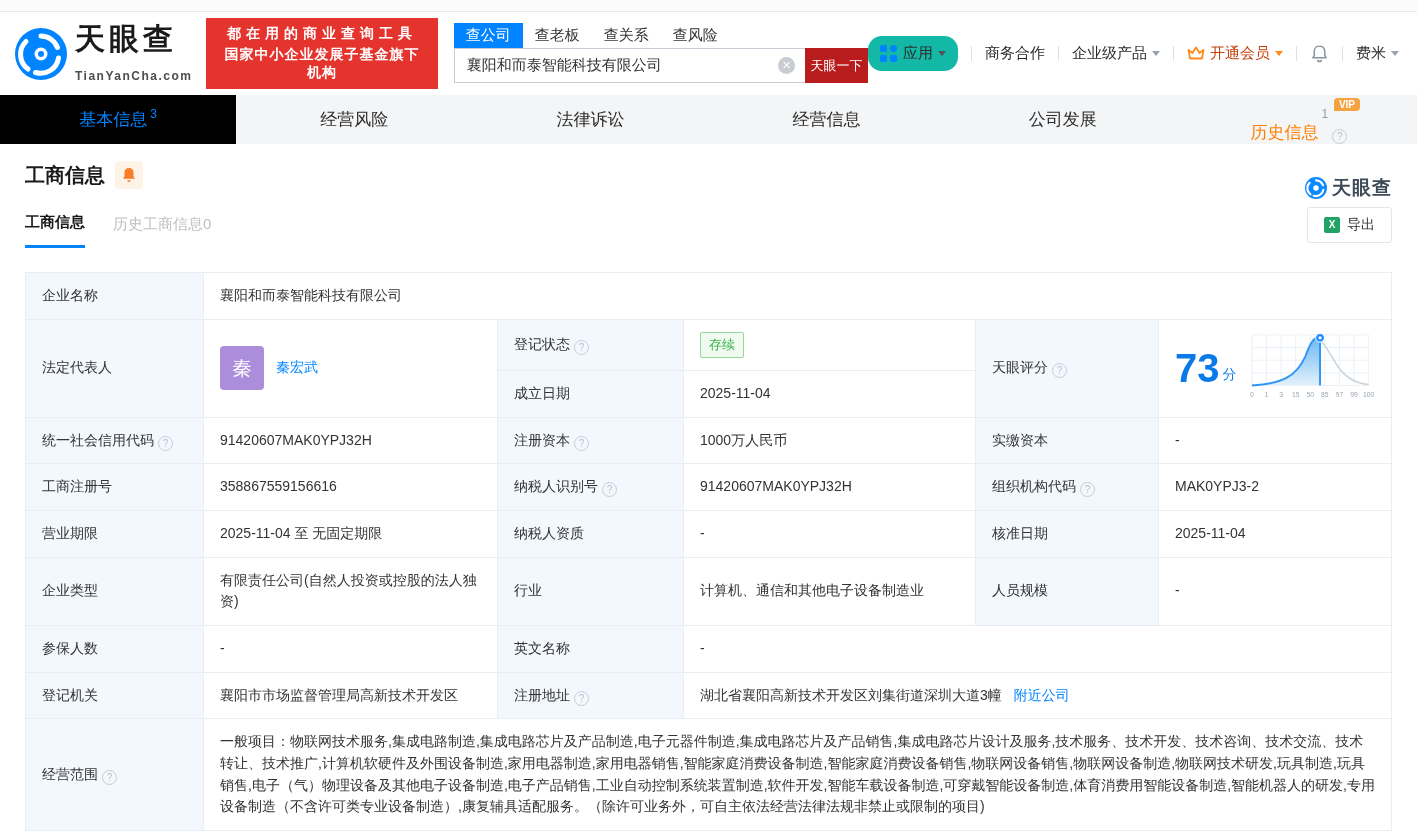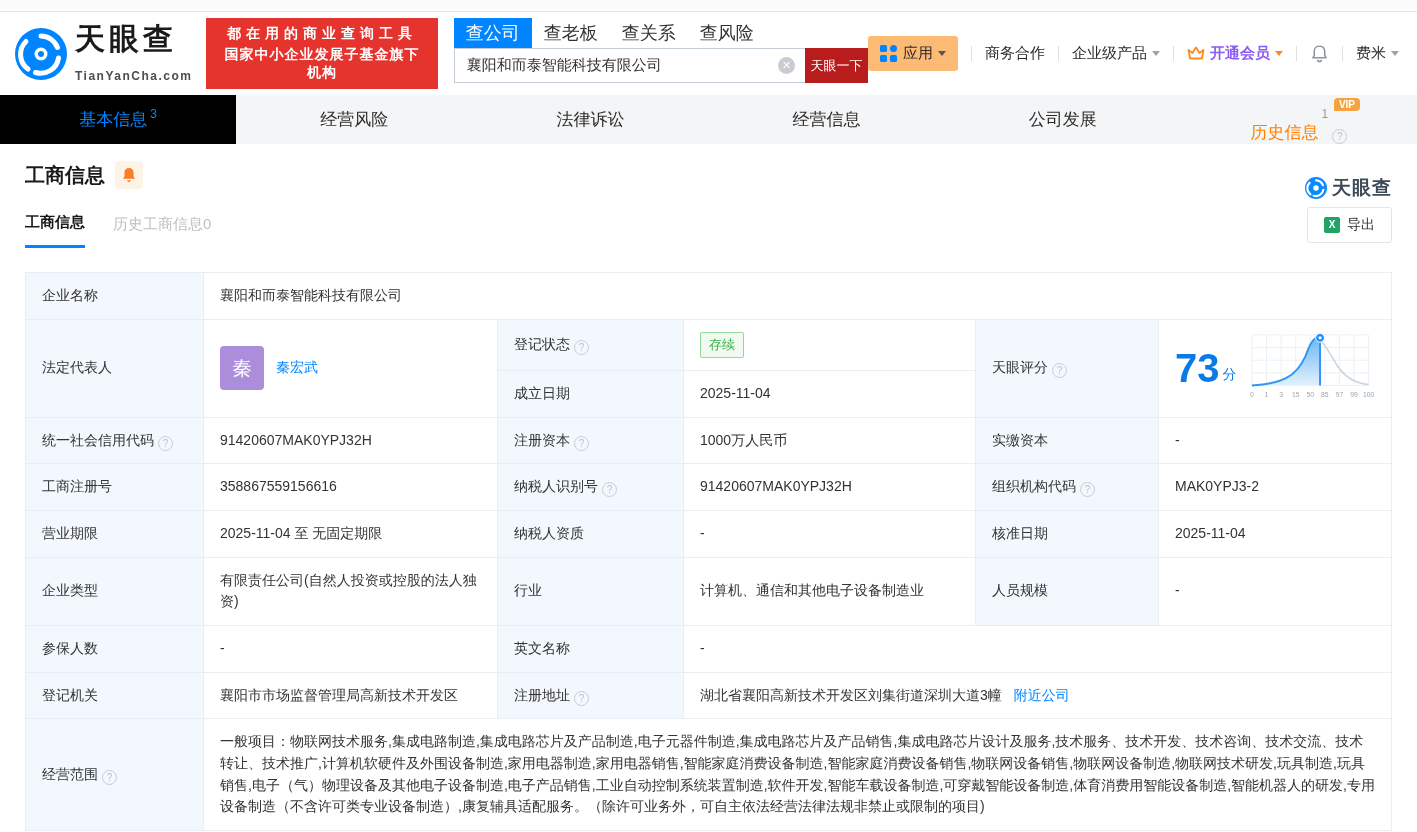--- a/index.html
+++ b/index.html
@@ -12,35 +12,35 @@
   .logo { display:flex; align-items:center; }
   .logo-txt { margin-left:8px; }
   .logo-name { font-size:30px; font-weight:bold; color:#1a1a1a; letter-spacing:4px; line-height:30px; }
   .logo-domain { font-size:12px; color:#4d4d4d; letter-spacing:1.5px; font-weight:bold;margin-top:15px; }
   .slogan { margin-left:14px; background:#e5332d; color:#fff; padding:7px 12px; text-align:center; }
   .slogan div:first-child { font-size:14px; font-weight:bold; letter-spacing:5px; }
   .slogan div:last-child { font-size:14px; font-weight:bold; letter-spacing:1px; margin-top:3px; }
 
   .search { margin-left:16px; width:450px; }
   .stabs { display:flex; align-items:flex-end; height:24px; }
-  .stab { font-size:18px; padding:3px 12px; color:#333; cursor:pointer; }
+  .stab { font-size:15px; padding:3px 12px; color:#333; cursor:pointer; }
   .stab.active { background:#0084ff; color:#fff; }
   .sbox { display:flex; height:35px; }
   .sinput-wrap { position:relative; flex:1; }
   .sinput { width:100%; height:35px; border:1px solid #c5ced6; border-right:none; padding:0 34px 0 12px; font-size:15px; color:#333; outline:none; font-family:inherit; }
   .sclear { position:absolute; right:10px; top:9px; width:17px; height:17px; border-radius:50%; background:#c9ccd1; color:#fff; font-size:11px; line-height:17px; text-align:center; cursor:pointer; }
   .sbtn { width:63px; background:#b91c1c; color:#fff; border:none; font-size:13px; cursor:pointer; font-family:inherit; }
 
   .nav { margin-left:auto; display:flex; align-items:center; font-size:15px; color:#2b2b2b; }
   .nav-sep { width:1px; height:15px; background:#e0e0e0; margin:0 13px; }
   .nav-item { display:flex; align-items:center; cursor:pointer; white-space:nowrap; }
   .caret { width:0; height:0; border-left:4px solid transparent; border-right:4px solid transparent; border-top:5px solid #9aa3ad; margin-left:5px; }
-  .apps-btn { background:#fdba74; border-radius:3px; padding:8px 12px; }
+  .apps-btn { background:#14b8a6; border-radius:14px; padding:8px 12px; }
   .apps-btn .caret { border-top-color:#555; }
-  .vip-link { color:#8b5cf6; font-weight:bold; }
+  .vip-link { color:#c2410c; font-weight:normal; }
   .vip-link .caret { border-top-color:#ff8a1e; }
 
   
   .tabbar { height:49px; background:#f4f5f6; display:flex; }
   .mtab { flex:1; display:flex; align-items:center; justify-content:center; font-size:17px; color:#2b2b2b; cursor:pointer; position:relative; }
   .mtab.active { background:#000000; color:#0084ff; }
   .mtab-count { font-size:12px; margin-left:3px; align-self:flex-start; margin-top:12px; }
   .mtab.history { color:#ff8000;align-items:flex-end; }
   .mtab.history .mtab-count { color:#999; }
   .vip-badge { position:absolute; top:3px; margin-left:96px; background:#f5a341; color:#fff; font-size:10px; font-weight:bold; padding:1px 5px; border-radius:4px 4px 4px 0; }

